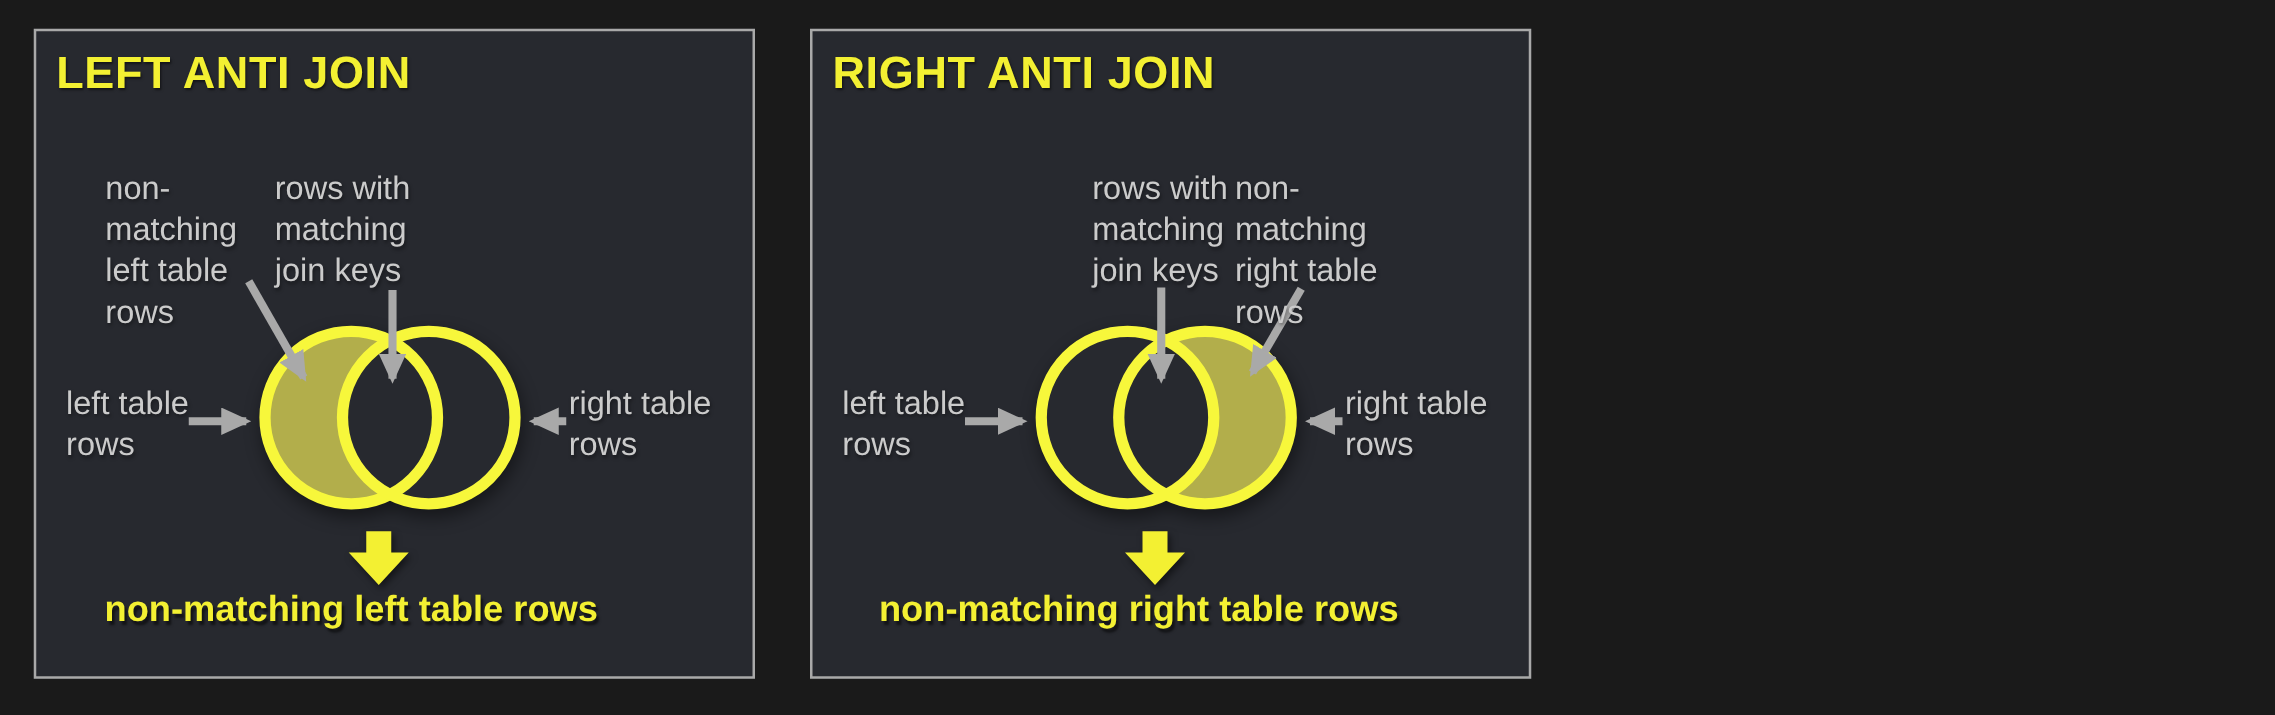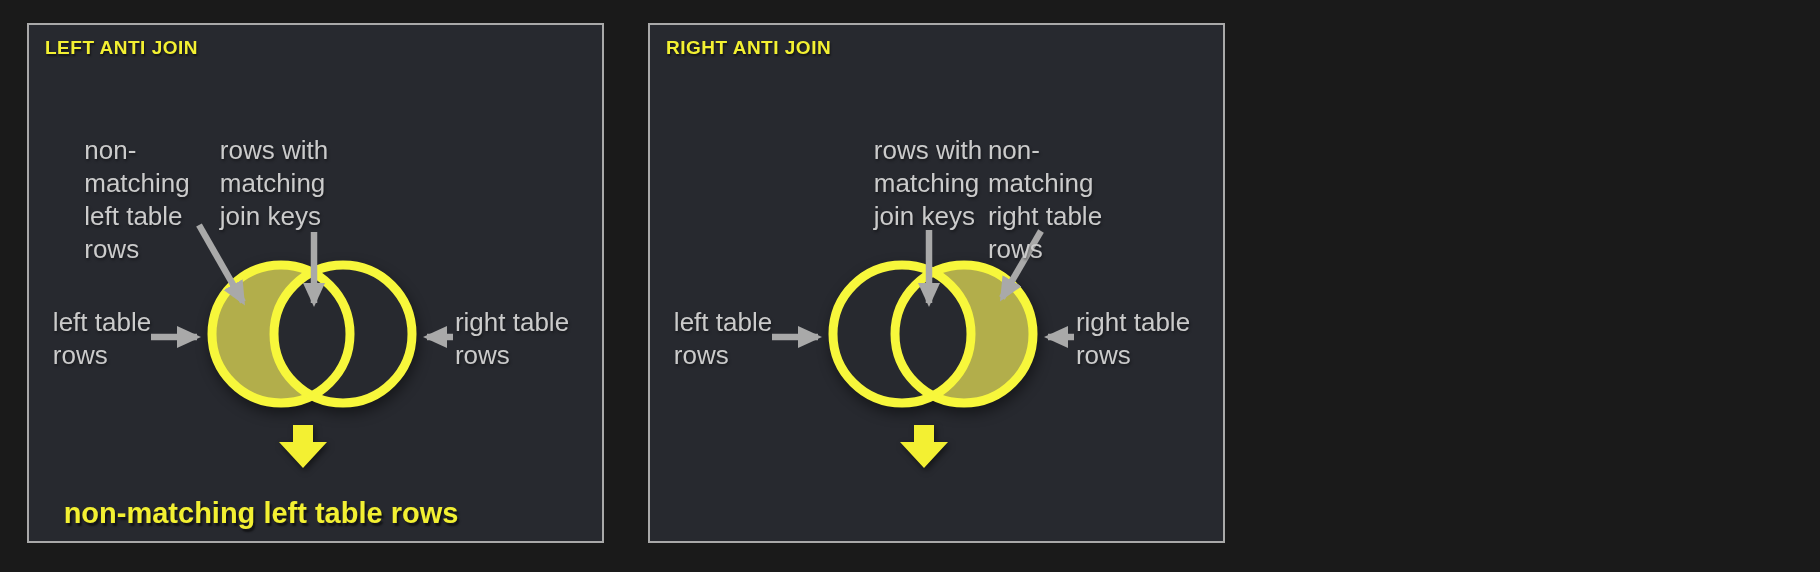--- a/index.html
+++ b/index.html
@@ -10,21 +10,21 @@
   }
   .panel{
     position:absolute;top:23px;width:577px;height:520px;box-sizing:border-box;
     background:var(--panel-bg,#27292f);
     border:2px solid var(--panel-border,#a9a9a9);
   }
   .panel-0{left:27px;}
   .panel-1{left:648px;}
   .panel-title{
     position:absolute;left:16px;top:12px;margin:0;
-    font-size:19px;font-weight:bold;letter-spacing:.5px;
+    font-size:36px;font-weight:bold;letter-spacing:.5px;
     color:var(--title-yellow,#f3f032);
     text-shadow:1px 2px 2px rgba(0,0,0,.5);
     white-space:nowrap;
   }
   .venn-svg{position:absolute;left:0;top:0;width:573px;height:516px;}
   .venn-group{filter:drop-shadow(2px 6px 7px rgba(0,0,0,.45));}
   .region{fill:var(--region-fill,#b2ae4b);}
   .mask{fill:var(--panel-bg,#27292f);}
   .outline{fill:none;stroke:var(--circle-stroke,#f7f73b);stroke-width:9px;}
   .arrow{stroke:var(--arrow-gray,#a9a9a9);stroke-width:6.5px;fill:none;}
@@ -40,21 +40,21 @@
   .panel-1 .label-mk{left:278px;top:109px;}
   .panel-1 .label-nm{left:395px;top:109px;}
   .label-lt{left:73px;top:281px;}
   .label-rt{left:483px;top:281px;}
   .result-label{
     position:absolute;top:447px;transform:translateX(-50%);
     font-size:29px;font-weight:bold;white-space:nowrap;
     color:var(--title-yellow,#f3f032);
     text-shadow:2px 3px 2px rgba(0,0,0,.55);
   }
-  .panel-0 .result-label{left:232px;margin-top:25px;}
+  .panel-0 .result-label{left:252px;}
   .panel-1 .result-label{left:261px;}
 </style>
 </head>
 <body>
 
 <section class="panel panel-0">
   <h2 class="panel-title">LEFT ANTI JOIN</h2>
 
   <svg class="venn-svg" viewBox="0 0 573 516">
     <defs>
@@ -128,13 +128,14 @@
   </div>
   <div class="label label-lt">
     <div>left table</div>
     <div>rows</div>
   </div>
   <div class="label label-rt">
     <div>right table</div>
     <div>rows</div>
   </div>
 
+  <div class="result-label">non-matching right table rows</div>
 </section>
 
 </body></html>

